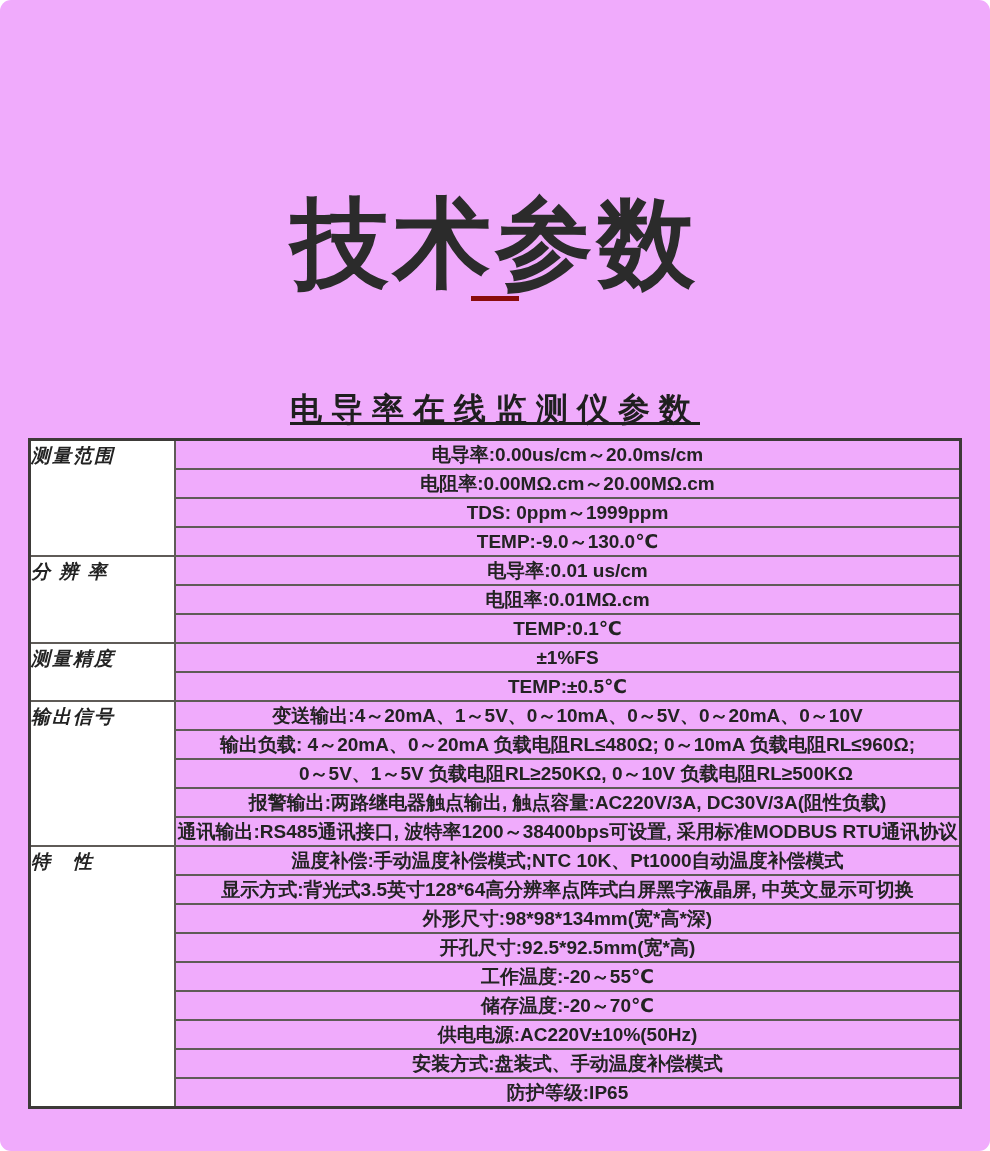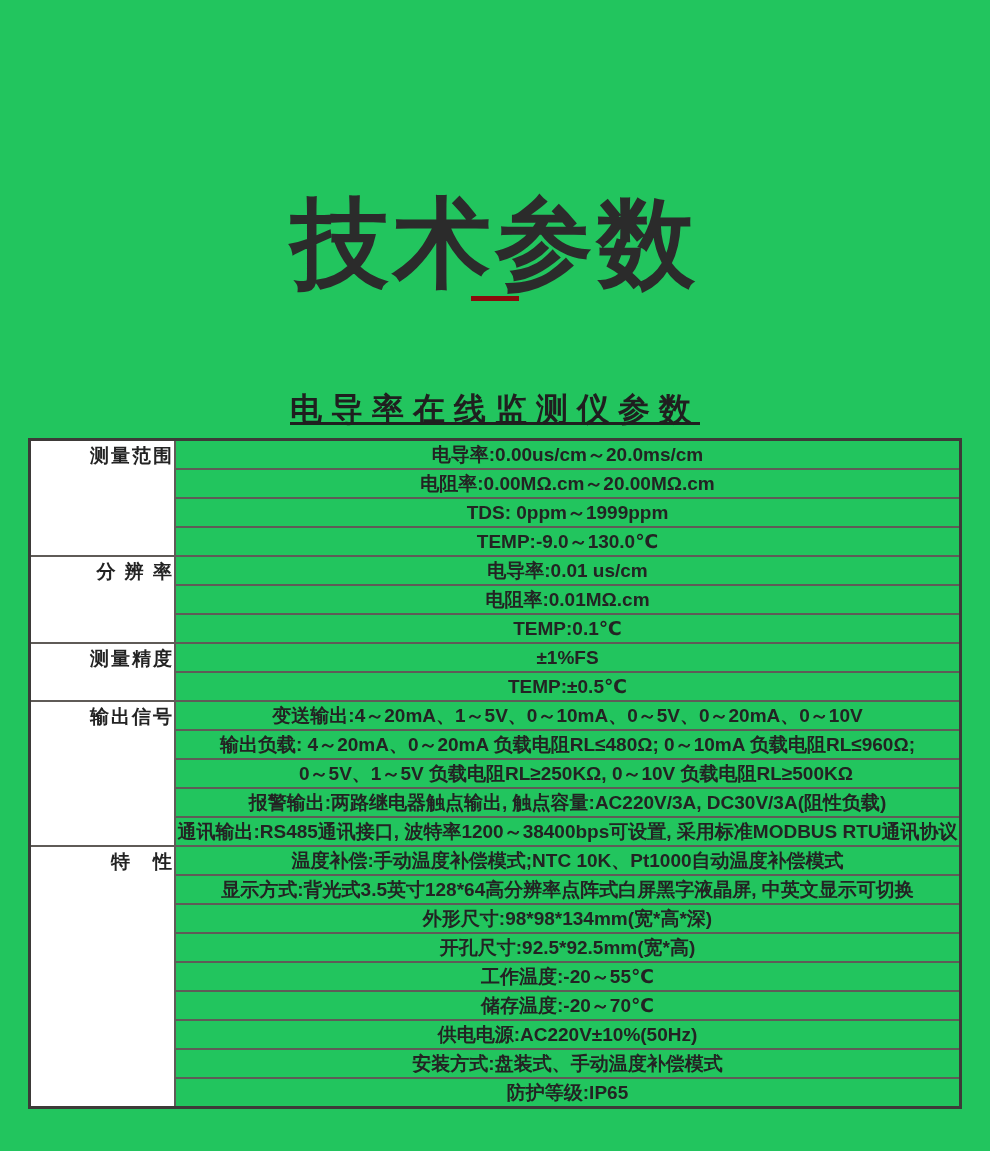--- a/index.html
+++ b/index.html
@@ -5,22 +5,23 @@
   html, body {
     margin: 0;
     padding: 0;
     background: #ffffff;
     font-family: "Liberation Sans", "DejaVu Sans", sans-serif;
   }
   .page {
     position: relative;
     width: 990px;
     height: 1151px;
-    background: #22c55e;
+    background: #f0abfc;
     overflow: hidden;
+    border-radius: 11px;
   }
   .main-title {
     position: absolute;
     top: 124px;
     left: 0;
     width: 100%;
     text-align: center;
     font-size: 98px;
     line-height: 1.1;
     font-weight: bold;
@@ -62,23 +63,24 @@
     border: 3px solid #3d3a38;
   }
   table.spec td {
     border: 2px solid #5f5b57;
     height: 27px;
     padding: 0;
     color: #232323;
   }
   td.label-cell {
     width: 143px;
-    text-align: right;
+    text-align: left;
     vertical-align: top;
     background: #ffffff;
+    font-style: italic;
   }
   .label-text {
     display: block;
     font-size: 19px;
     font-weight: bold;
     line-height: 29px;
     letter-spacing: 2px;
     white-space: nowrap;
   }
   td.value-cell {

